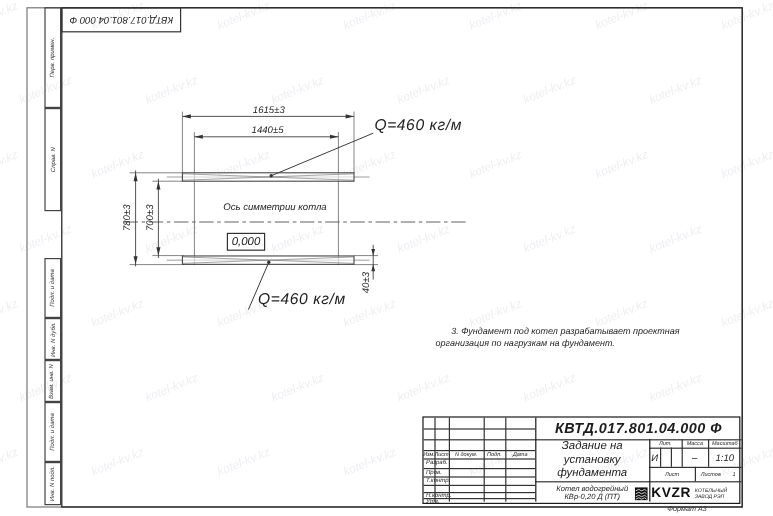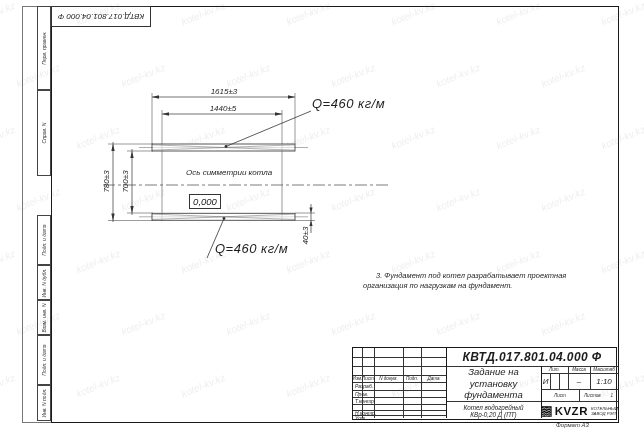--- a/index.html
+++ b/index.html
@@ -238,21 +238,21 @@
     <div class="cell small" style="left:215px;top:18px;width:22px;height:7px;">Масса</div>
     <div class="cell small" style="left:237px;top:18px;width:28px;height:7px;">Масштаб</div>
     <div class="cell val" style="left:188px;top:25px;width:9px;height:16px;">И</div>
     <div class="cell val" style="left:215px;top:25px;width:22px;height:16px;">–</div>
     <div class="cell val" style="left:237px;top:25px;width:28px;height:16px;">1:10</div>
     <div class="cell small" style="left:188px;top:41px;width:38px;height:12px;">Лист</div>
     <div class="cell small" style="left:226px;top:41px;width:39px;height:12px;justify-content:space-around;">
       <span>Листов</span>
       <span>1</span>
     </div>
-    <div class="logo-cell" style="left:188px;top:53px;width:77px;height:20px;">
+    <div class="logo-cell" style="left:176px;top:53px;width:77px;height:20px;">
       <svg width="13" height="13" viewBox="0 0 13 13">
         <rect x="0" y="0" width="13" height="13" fill="#111"></rect>
         <polyline points="1,3.5 4,2 7,3.5 10,2 12,3.5" fill="none" stroke="#fff" stroke-width="0.8"></polyline>
         <polyline points="1,6.5 4,5 7,6.5 10,5 12,6.5" fill="none" stroke="#fff" stroke-width="0.8"></polyline>
         <polyline points="1,9.5 4,8 7,9.5 10,8 12,9.5" fill="none" stroke="#fff" stroke-width="0.8"></polyline>
         <polyline points="1,12 4,10.5 7,12 10,10.5 12,12" fill="none" stroke="#fff" stroke-width="0.8"></polyline>
       </svg>
       <span class="kvzr">KVZR</span>
       <span class="logo-sub">
         <span>КОТЕЛЬНЫЙ</span>

